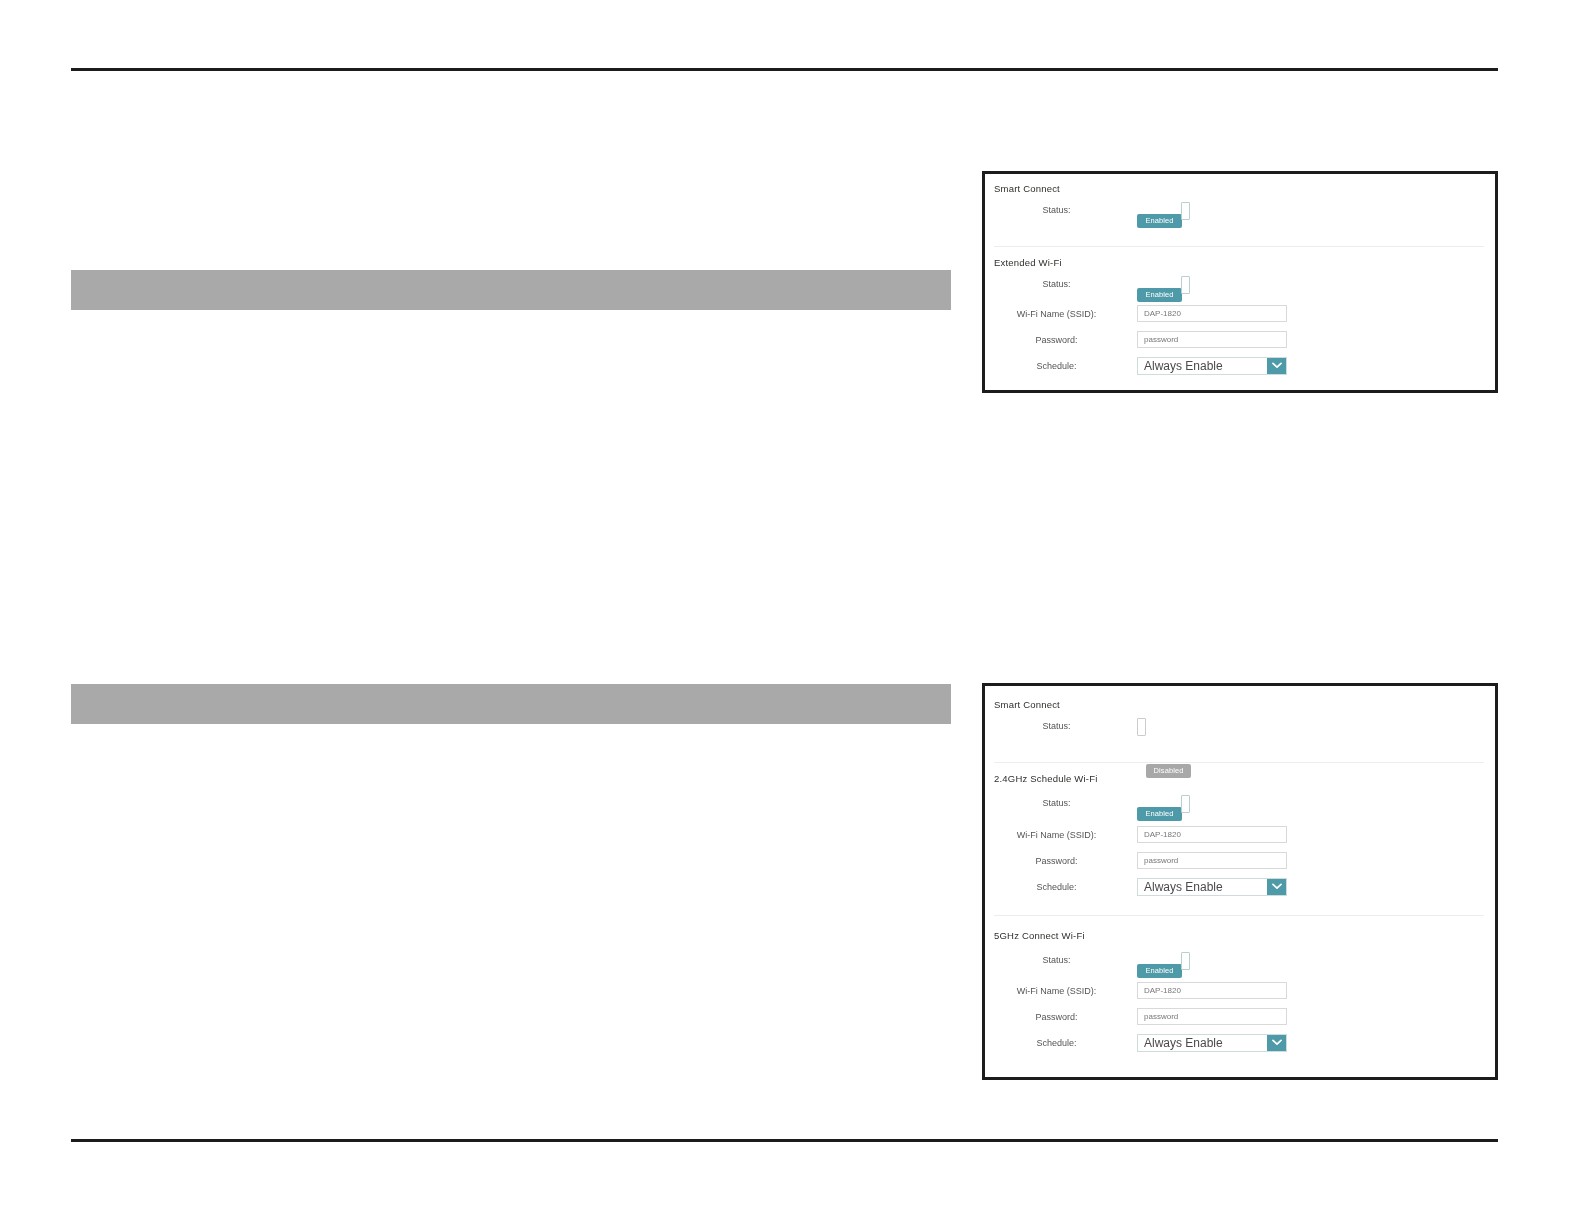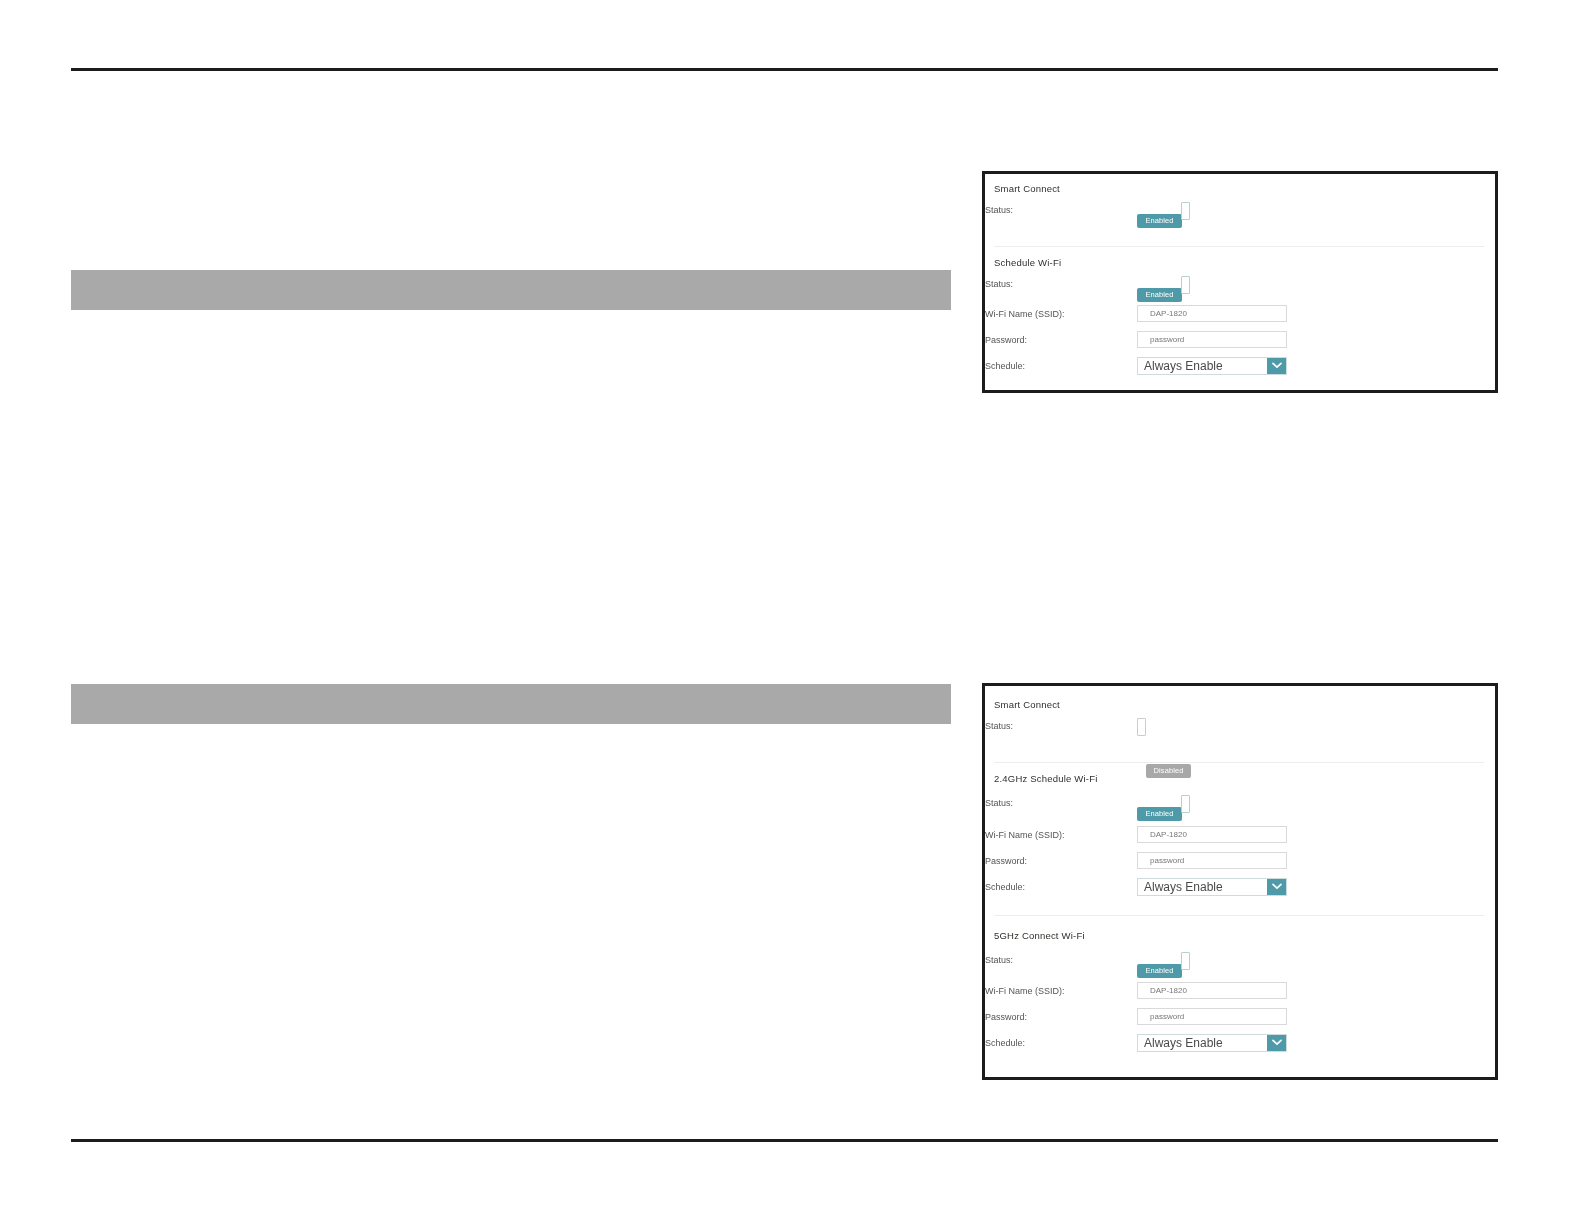--- a/index.html
+++ b/index.html
@@ -87,21 +87,21 @@
   
   .form-row {
     position: absolute;
     left: 0;
     display: flex;
     align-items: center;
     height: 17px;
   }
   .row-label {
     width: 152px;
-    text-align: left;
+    text-align: center;
     padding-right: 9px;
     font-size: 9px;
     color: #545454;
     white-space: nowrap;
   }
 
   
   .toggle {
     position: relative;
     width: 54px;
@@ -138,21 +138,21 @@
   .toggle.off .knob  { left: 0; border-color: #cccccc; }
 
   
   .text-input {
     width: 150px;
     height: 17px;
     border: 1px solid #d9d9d9;
     background: #ffffff;
     font-size: 8px;
     color: #777777;
-    padding: 0 0 0 12px;
+    padding: 0 0 0 6px;
     line-height: 15px;
     font-family: "Liberation Sans", sans-serif;
   }
   .text-input::placeholder { color: #8e8e8e; opacity: 1; }
 
   
   .select-box {
     position: relative;
     width: 150px;
     height: 18px;
@@ -199,21 +199,21 @@
     <div class="form-row" style="top:27px;">
       <span class="row-label">Status:</span>
       <span class="toggle on">
         <span class="track">Enabled</span>
         <span class="knob"></span>
       </span>
     </div>
 
     <div class="sect-divider" style="top:72px;"></div>
 
-    <div class="sect-title" style="top:83px;">Schedule Wi-Fi</div>
+    <div class="sect-title" style="top:83px;">Extended Wi-Fi</div>
 
     <div class="form-row" style="top:101px;">
       <span class="row-label">Status:</span>
       <span class="toggle on">
         <span class="track">Enabled</span>
         <span class="knob"></span>
       </span>
     </div>
 
     <div class="form-row" style="top:131px;">

